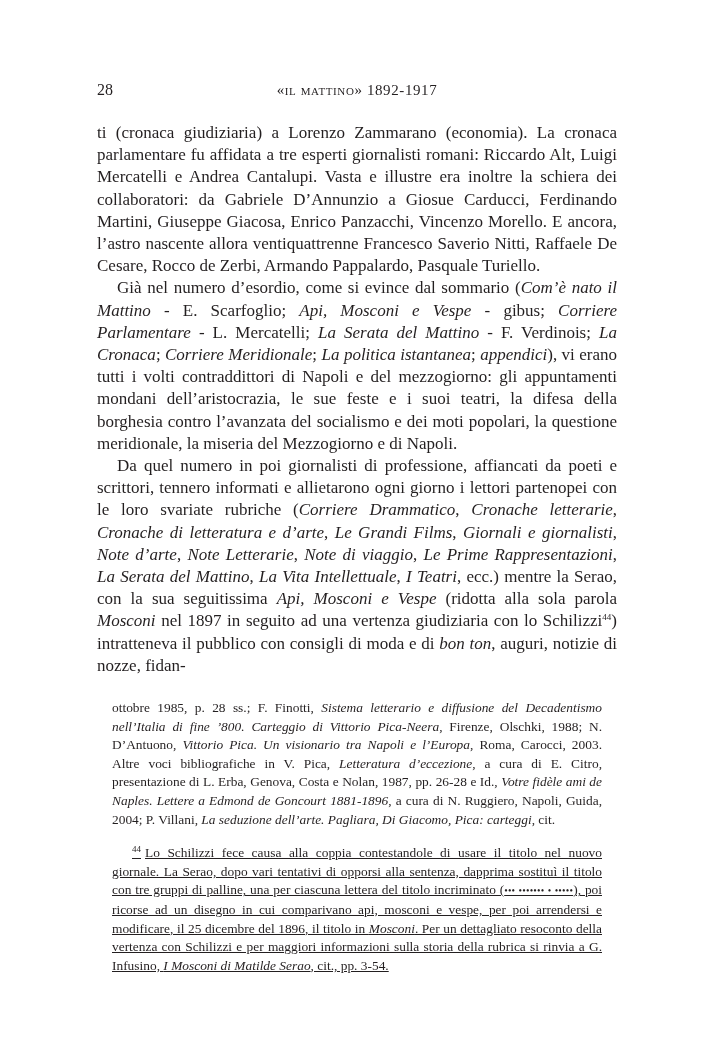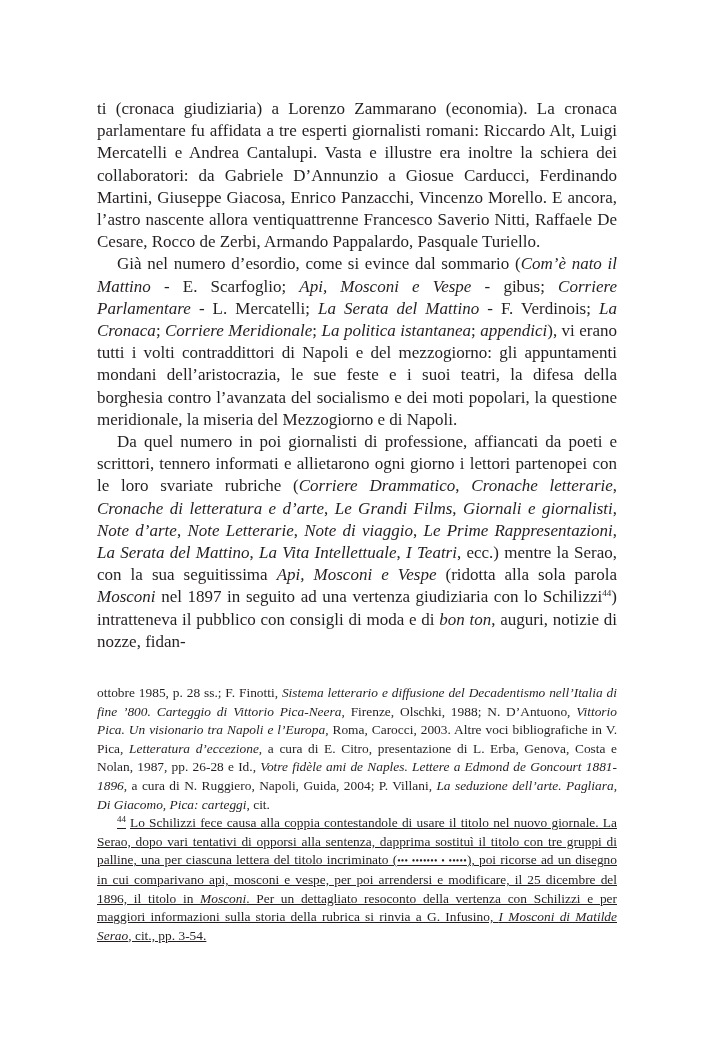--- a/index.html
+++ b/index.html
@@ -14,31 +14,35 @@
   .head-title {
     position: absolute; left: 0; right: 0; top: 0; text-align: center;
     font-variant: small-caps; letter-spacing: 0.6px; font-size: 15px;
   }
   .body-text { margin-top: 20px; font-size: 17px; line-height: 22.2px; text-align: justify; hyphens: manual; }
   .body-text p { margin: 0; }
   .body-text p.indent { text-indent: 20px; }
   .footnotes { position: absolute; left: 97px; top: 684px; width: 520px;
     font-family: "Liberation Serif", "DejaVu Serif", serif; color: #231f20;
     font-size: 13.4px; line-height: 18.6px; text-align: justify; }
-  .footnotes p { margin: 0; }
+  .footnotes p { margin: 15px; }
   .footnotes p.note { text-indent: 20px; text-decoration: underline; }
   i { font-style: italic; }
   sup { font-size: 9px; line-height: 0; vertical-align: 6px; }
   .fn-num { font-size: 9px; vertical-align: 5px; line-height: 0; margin-right: 4px; }
   .dots { letter-spacing: 0.2px; font-size: 10px; }
 </style>
 </head>
 <body>
 
 <div class="page">
+  <div class="running-head">
+    <span class="folio">28</span>
+    <span class="head-title">«il mattino» 1892-1917</span>
+  </div>
 
   <div class="body-text">
     <p>ti (cronaca giudiziaria) a Lorenzo Zammarano (economia). La cronaca parlamentare fu affidata a tre esperti giornalisti romani: Riccardo Alt, Luigi Mercatelli e Andrea Cantalupi. Vasta e illustre era inoltre la schiera dei collaboratori: da Gabriele D’Annunzio a Giosue Carducci, Ferdinando Martini, Giuseppe Giacosa, Enrico Panzacchi, Vincenzo Morello. E ancora, l’astro nascente allora ventiquattrenne Francesco Saverio Nitti, Raffaele De Cesare, Rocco de Zerbi, Armando Pappalardo, Pasquale Turiello.</p>
 
     <p class="indent"><span>Già nel numero d’esordio, come si evince dal sommario (</span><i>Com’è nato il Mattino</i><span> - E. Scarfoglio; </span><i>Api, Mosconi e Vespe</i><span> - gibus; </span><i>Corriere Parlamentare</i><span> - L. Mercatelli; </span><i>La Serata del Mattino</i><span> - F. Verdinois; </span><i>La Cronaca</i><span>; </span><i>Corriere Meridionale</i><span>; </span><i>La politica istantanea</i><span>; </span><i>appendici</i><span>), vi erano tutti i volti contraddittori di Napoli e del mezzogiorno: gli appuntamenti mondani dell’aristocrazia, le sue feste e i suoi teatri, la difesa della borghesia contro l’avanzata del socialismo e dei moti popolari, la questione meridionale, la miseria del Mezzogiorno e di Napoli.</span></p>
 
     <p class="indent"><span>Da quel numero in poi giornalisti di professione, affiancati da poeti e scrittori, tennero informati e allietarono ogni giorno i lettori partenopei con le loro svariate rubriche (</span><i>Corriere Drammatico</i><span>, </span><i>Cronache letterarie</i><span>, </span><i>Cronache di letteratura e d’arte</i><span>, </span><i>Le Grandi Films</i><span>, </span><i>Giornali e giornalisti</i><span>, </span><i>Note d’arte</i><span>, </span><i>Note Letterarie</i><span>, </span><i>Note di viaggio</i><span>, </span><i>Le Prime Rappresentazioni</i><span>, </span><i>La Serata del Mattino</i><span>, </span><i>La Vita Intellettuale</i><span>, </span><i>I Teatri</i><span>, ecc.) mentre la Serao, con la sua seguitissima </span><i>Api, Mosconi e Vespe</i><span> (ridotta alla sola parola </span><i>Mosconi</i><span> nel 1897 in seguito ad una vertenza giudiziaria con lo Schilizzi</span><sup>44</sup><span>) intratteneva il pubblico con consigli di moda e di </span><i>bon ton</i><span>, auguri, notizie di nozze, fidan-</span></p>
   </div>
 </div>
 

